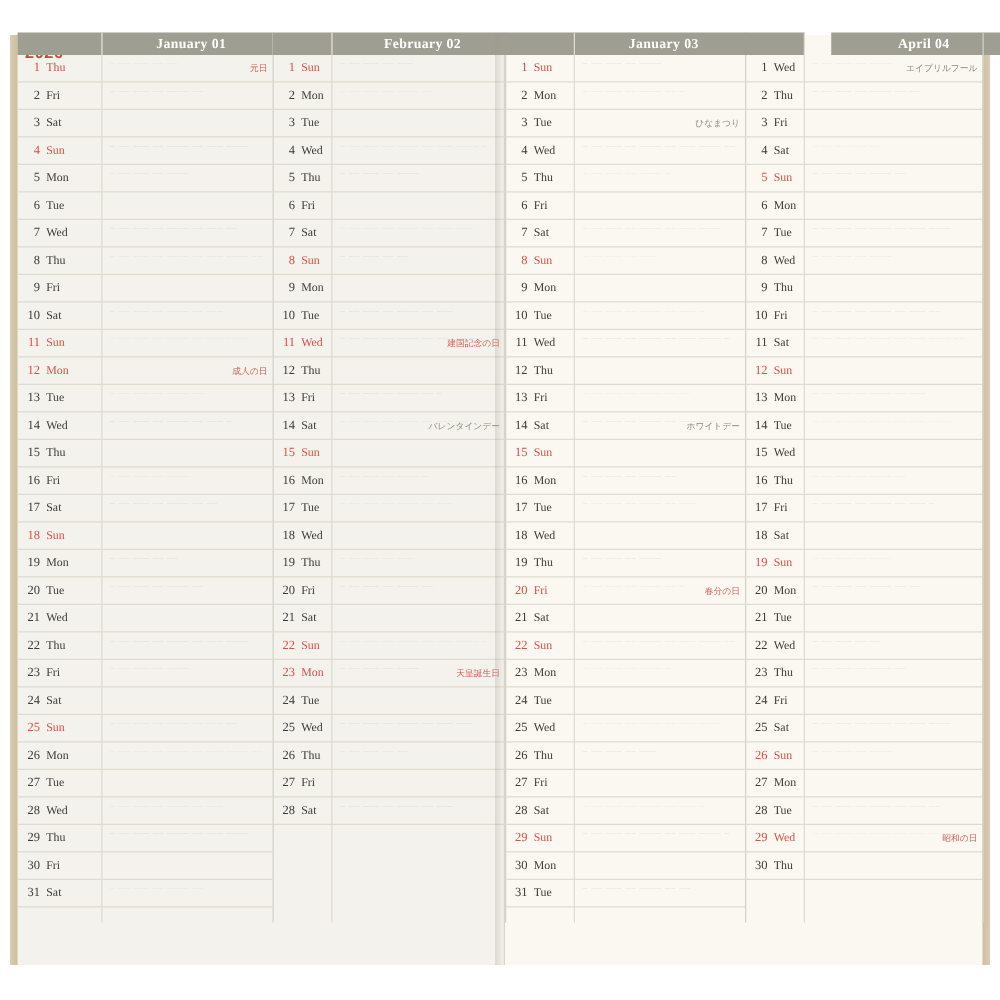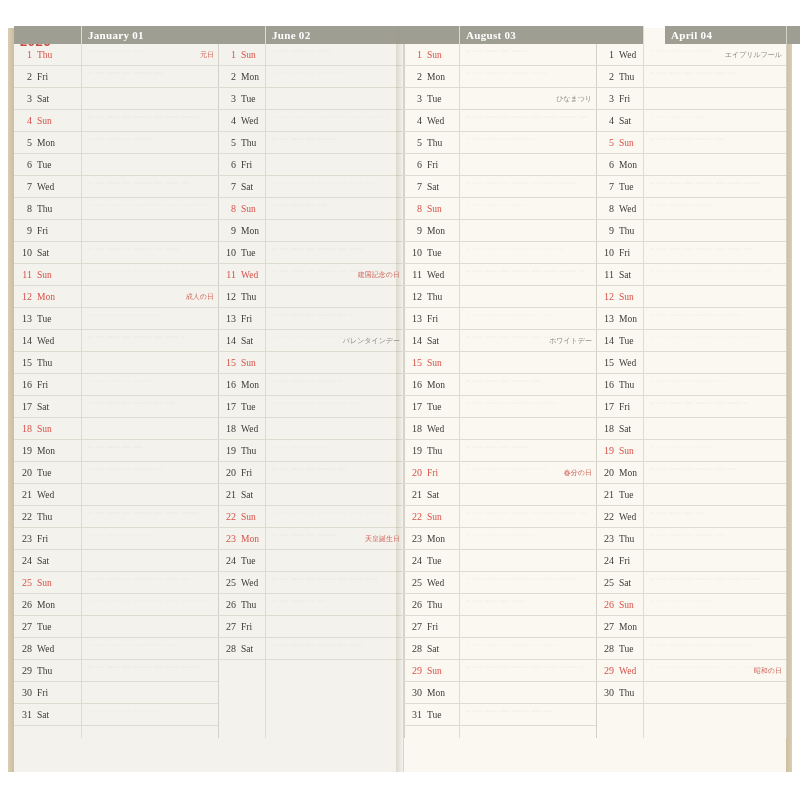--- a/index.html
+++ b/index.html
@@ -77,20 +77,21 @@
     color: #ffffff;
     font-size: 11px;
     font-weight: bold;
     line-height: 18px;
     padding-left: 6px;
     box-sizing: border-box;
     font-family: "Liberation Serif", serif;
     letter-spacing: 0.3px;
     white-space: nowrap;
     overflow: hidden;
+    text-align: center;
   }
   .month-head.blank {
     background: #9e9e92;
   }
   .day-row {
     height: 22px;
     box-sizing: border-box;
     border-bottom: 1px solid #dedcd0;
     display: flex;
     align-items: center;
@@ -318,21 +319,21 @@
           <span class="day-wd">Fri</span>
         </div>
         <div class="day-row">
           <span class="day-num">31</span>
           <span class="day-wd">Sat</span>
           <span class="ghost" style="left: 74px; opacity: 0.3;">⎯ ⎯⎯ ⎯⎯⎯ ⎯⎯ ⎯⎯⎯⎯ ⎯⎯ </span>
         </div>
       </div>
       <div class="vline" style="left: 81px;"></div>
       <div class="col-sep" style="left: 218px;"></div>
-      <div class="month-head" style="position: absolute; left: 266px; top: 26px; width: 138px;">June 02</div>
+      <div class="month-head" style="position: absolute; left: 266px; top: 26px; width: 138px;">February 02</div>
       <div class="month-head blank" style="position: absolute; left: 218px; top: 26px; width: 48px;"></div>
       <div class="month-col" style="position: absolute; left: 218px; top: 44px; width: 186px;">
         <div class="day-row sun">
           <span class="day-num">1</span>
           <span class="day-wd">Sun</span>
           <span class="ghost" style="left: 54px; opacity: 0.44;">⎯ ⎯⎯ ⎯⎯⎯ ⎯⎯ ⎯⎯⎯</span>
         </div>
         <div class="day-row">
           <span class="day-num">2</span>
           <span class="day-wd">Mon</span>
@@ -458,21 +459,21 @@
           <span class="day-wd">Fri</span>
         </div>
         <div class="day-row">
           <span class="day-num">28</span>
           <span class="day-wd">Sat</span>
           <span class="ghost" style="left: 54px; opacity: 0.51;">⎯ ⎯⎯ ⎯⎯⎯ ⎯⎯ ⎯⎯⎯⎯ ⎯⎯ ⎯⎯⎯ </span>
         </div>
       </div>
       <div class="vline" style="left: 265px;"></div>
       <div class="col-sep" style="left: 404px;"></div>
-      <div class="month-head" style="position: absolute; left: 460px; top: 26px; width: 136px;">August 03</div>
+      <div class="month-head" style="position: absolute; left: 460px; top: 26px; width: 136px;">January 03</div>
       <div class="month-head blank" style="position: absolute; left: 404px; top: 26px; width: 56px;"></div>
       <div class="month-col" style="position: absolute; left: 404px; top: 44px; width: 192px;">
         <div class="day-row sun">
           <span class="day-num">1</span>
           <span class="day-wd">Sun</span>
           <span class="ghost" style="left: 62px; opacity: 0.58;">⎯ ⎯⎯ ⎯⎯⎯ ⎯⎯ ⎯⎯⎯⎯</span>
         </div>
         <div class="day-row">
           <span class="day-num">2</span>
           <span class="day-wd">Mon</span>

